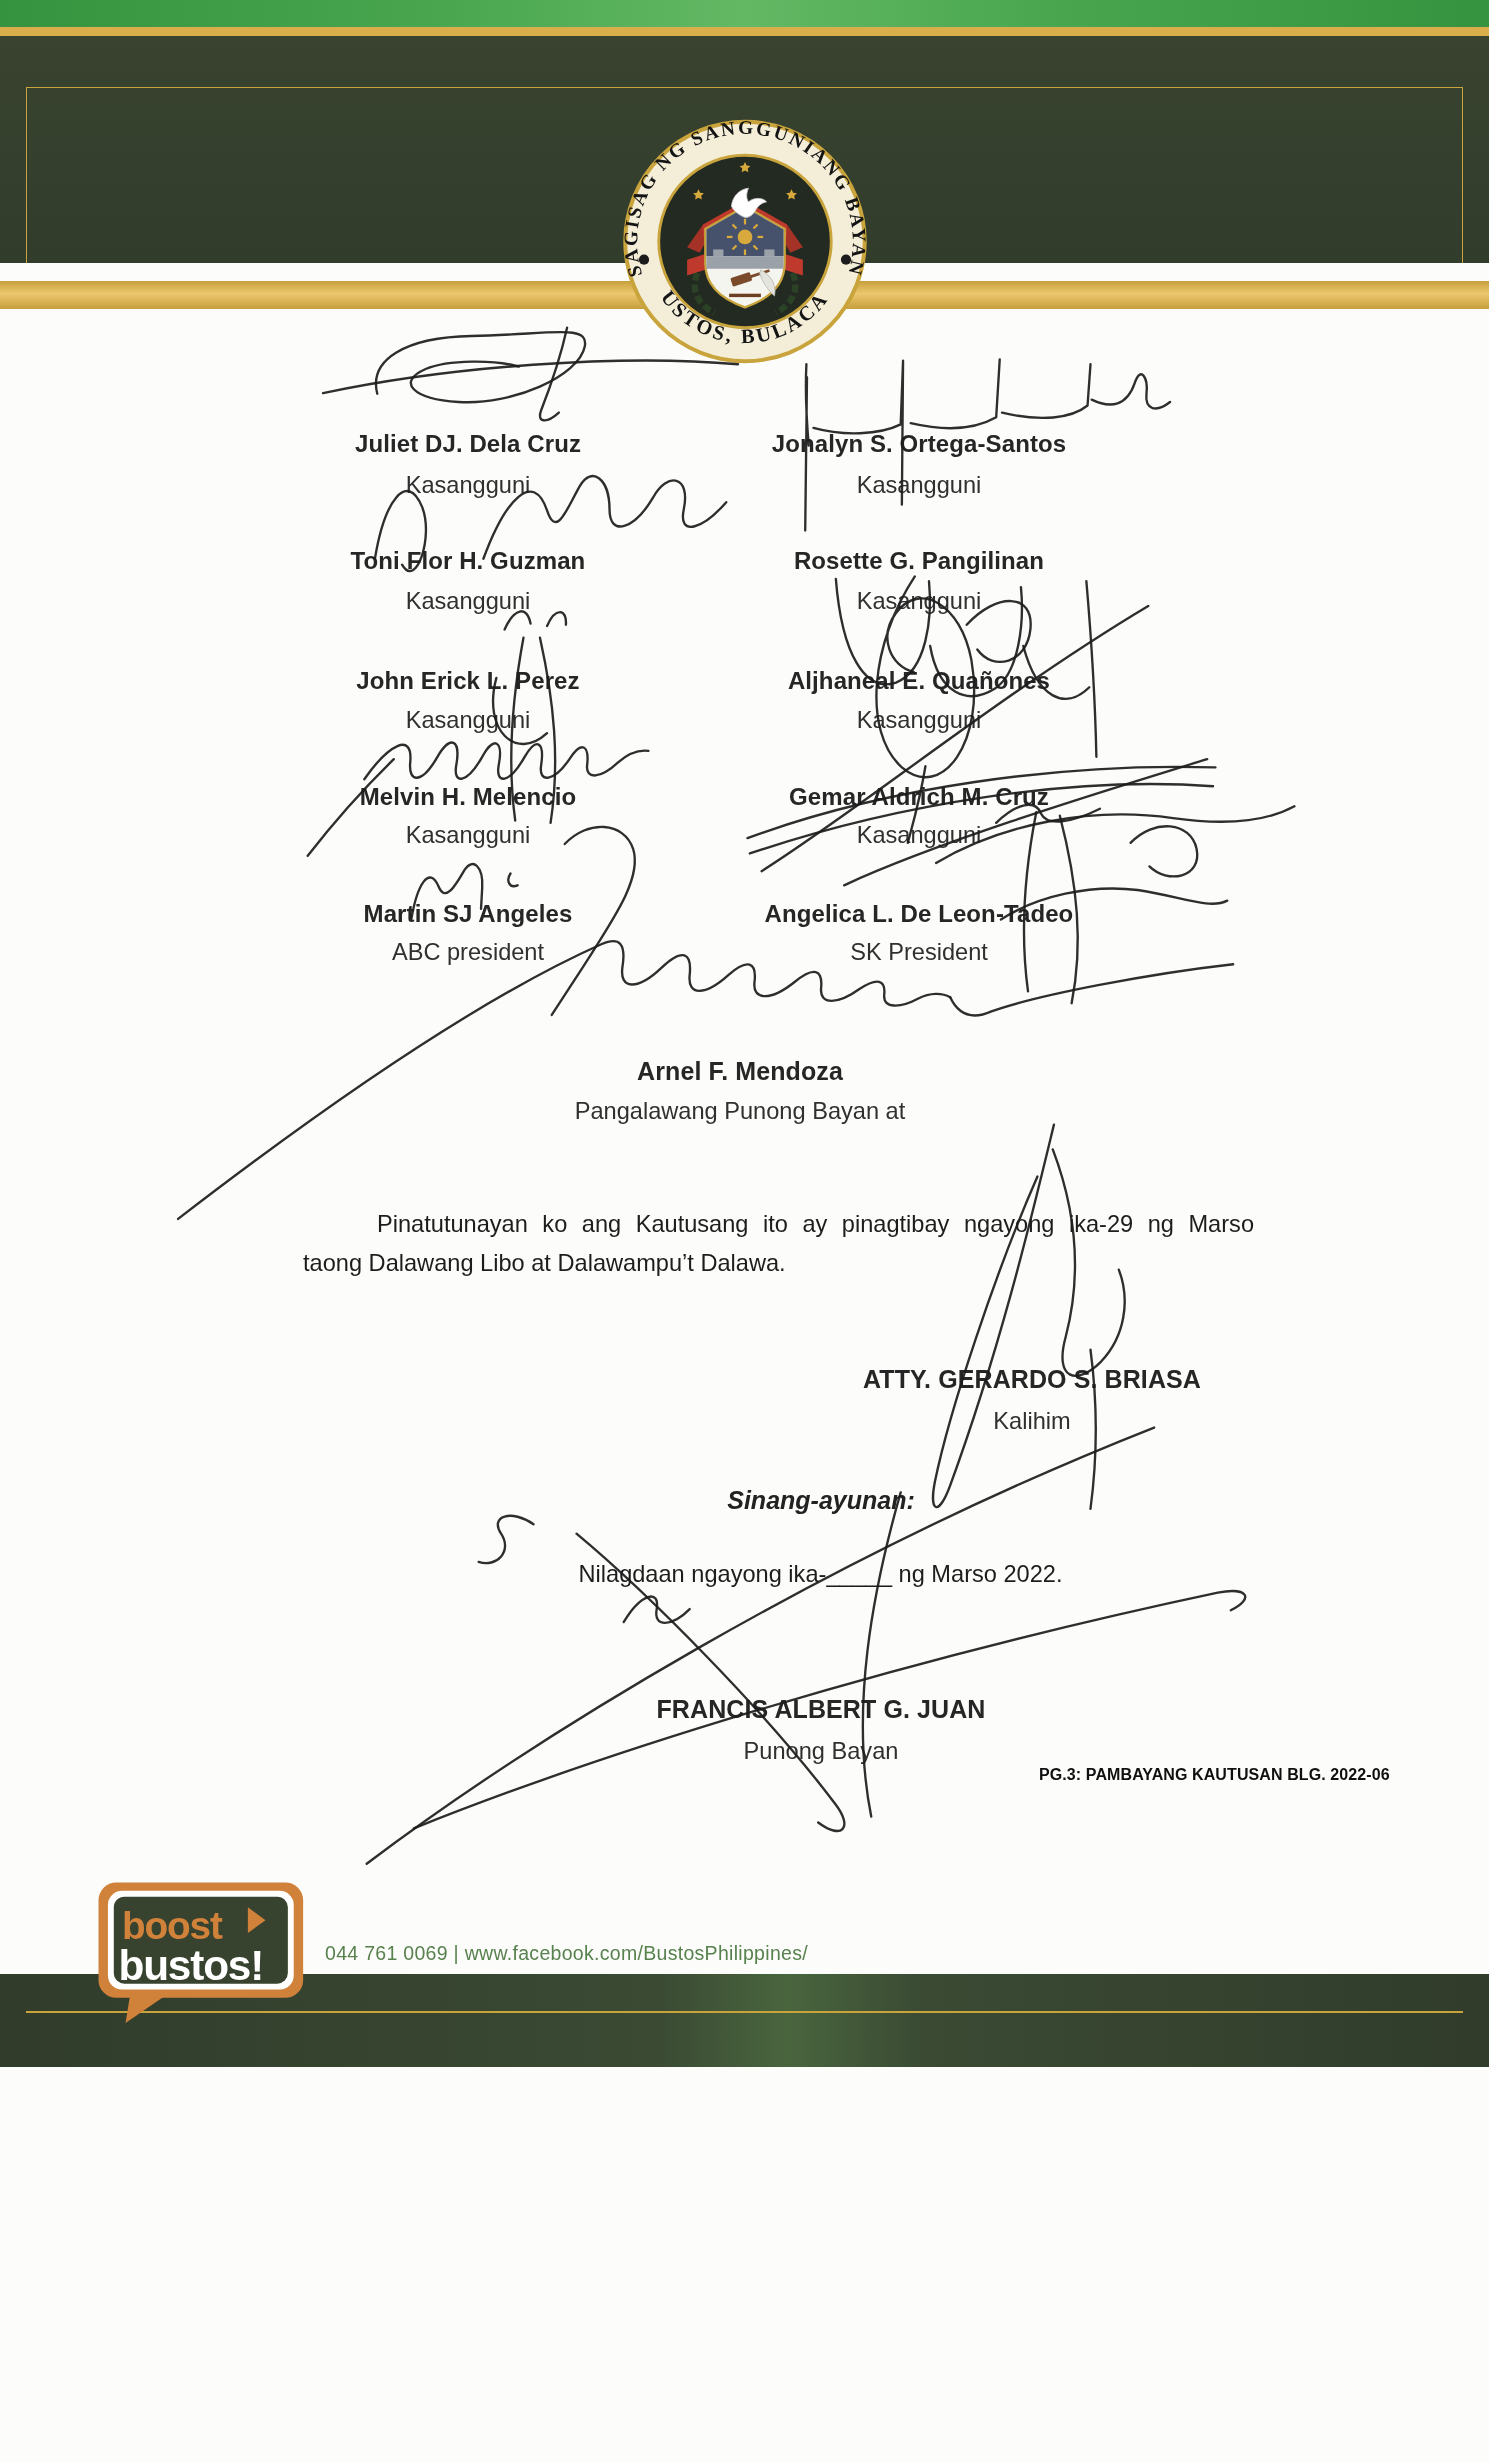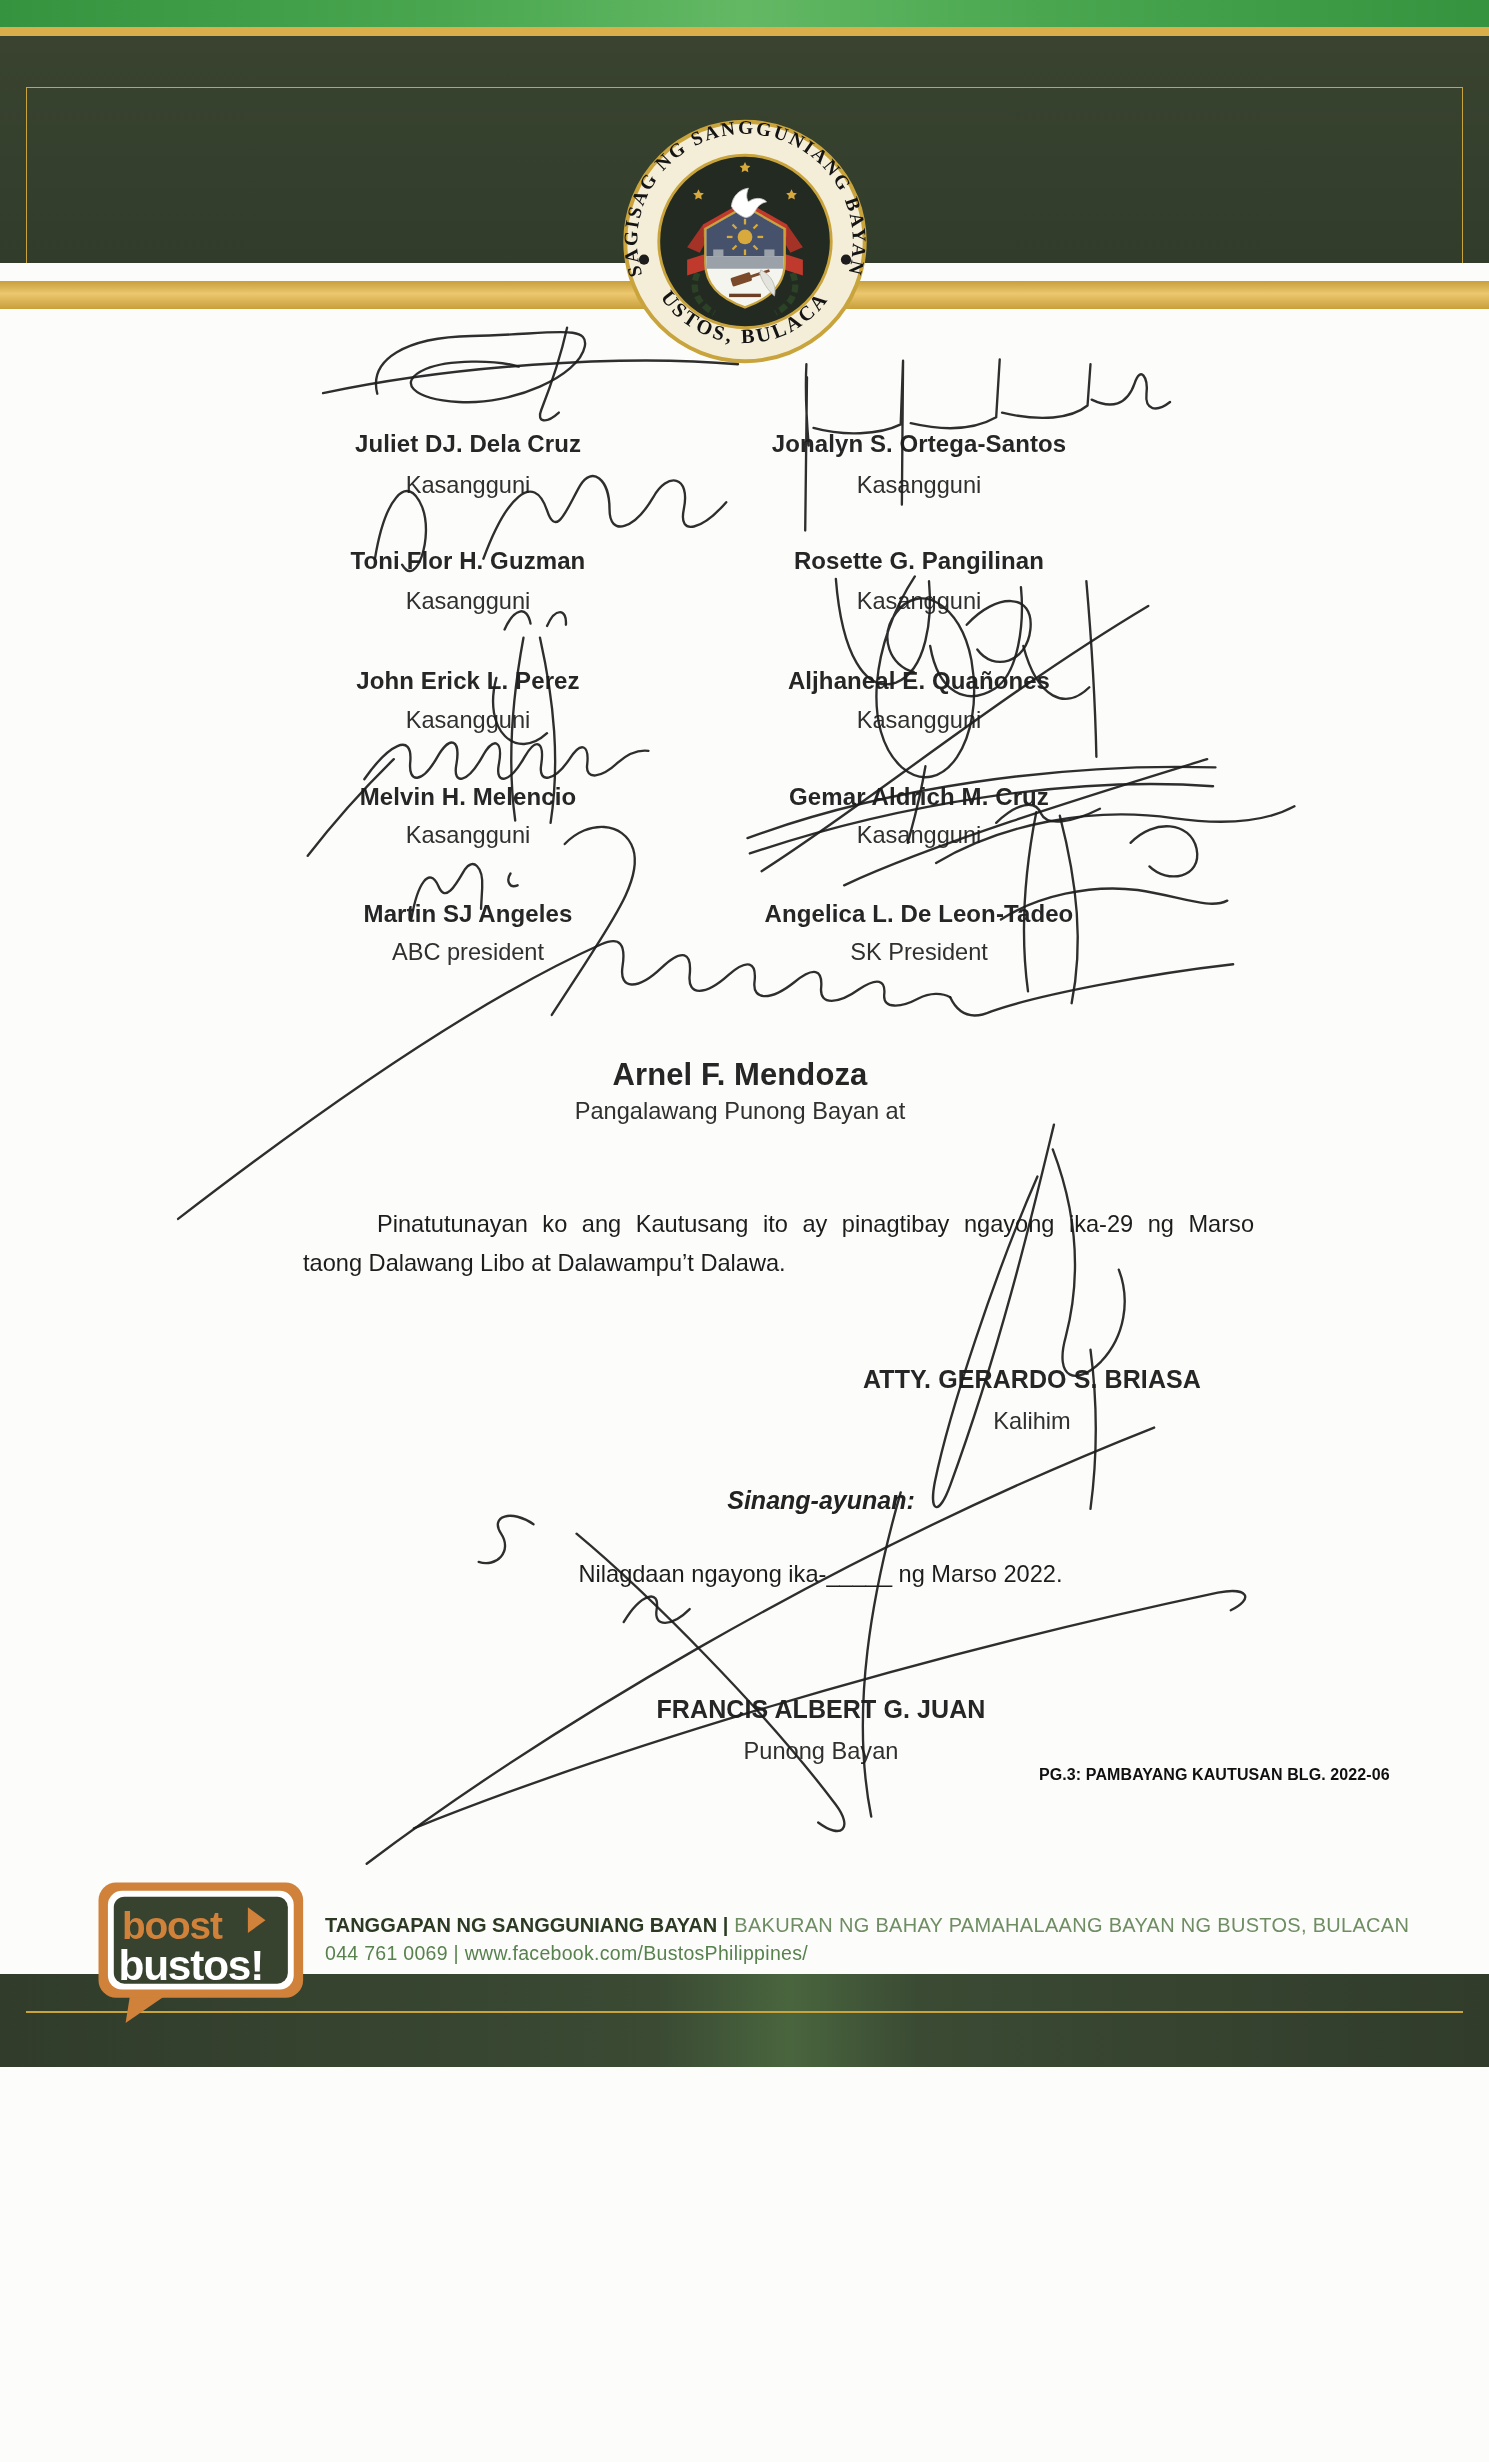--- a/index.html
+++ b/index.html
@@ -127,21 +127,21 @@
   <div class="t name cl" style="top:783px">Melvin H. Melencio</div>
   <div class="t role cl" style="top:822px">Kasangguni</div>
   <div class="t name cr" style="top:783px">Gemar Aldrich M. Cruz</div>
   <div class="t role cr" style="top:822px">Kasangguni</div>
 
   <div class="t name cl" style="top:900px">Martin SJ Angeles</div>
   <div class="t role cl" style="top:939px">ABC president</div>
   <div class="t name cr" style="top:900px">Angelica L. De Leon-Tadeo</div>
   <div class="t role cr" style="top:939px">SK President</div>
 
-  <div class="t name" style="left:563px;top:1057px;width:354px;font-size:31px">Arnel F. Mendoza</div>
+  <div class="t name" style="left:563px;top:1057px;width:354px;font-size:25px">Arnel F. Mendoza</div>
   <div class="t role" style="left:563px;top:1098px;width:354px">Pangalawang Punong Bayan at</div>
 
   <div class="para para1">Pinatutunayan ko ang Kautusang ito ay pinagtibay ngayong ika-29 ng Marso</div>
   <div class="para para2">taong Dalawang Libo at Dalawampu’t Dalawa.</div>
 
   <div class="t name" style="left:855px;top:1365px;width:354px;font-size:25px">ATTY. GERARDO S. BRIASA</div>
   <div class="t role" style="left:855px;top:1408px;width:354px">Kalihim</div>
 
   <div class="t sinang" style="left:644px;top:1486px;width:354px">Sinang-ayunan:</div>
   <div class="t" style="left:467px;top:1561px;width:707px;font-size:23.6px;color:#1d1d1d">Nilagdaan ngayong ika-_____ ng Marso 2022.</div>
@@ -156,21 +156,20 @@
   <svg class="abs footer-logo" viewBox="0 0 360 250">
     <polygon points="58,195 50,245 118,198" fill="#d0813a"></polygon>
     <rect x="4" y="6" width="348" height="196" rx="30" fill="#d0813a"></rect>
     <rect x="20" y="20" width="316" height="168" rx="24" fill="#ffffff"></rect>
     <rect x="30" y="30" width="296" height="148" rx="18" fill="#37422f"></rect>
     <text x="44" y="102" font-family="Liberation Sans, sans-serif" font-weight="700" font-size="66" letter-spacing="-2" fill="#d0813a">boost</text>
     <polygon points="258,48 288,70 258,92" fill="#d0813a"></polygon>
     <text x="38" y="172" font-family="Liberation Sans, sans-serif" font-weight="700" font-size="72" letter-spacing="-2" fill="#ffffff">bustos!</text>
   </svg>
 
-  <div class="abs ft1"><span class="b">TANGGAPAN NG SANGGUNIANG BAYAN |</span><span class="r"> BAKURAN NG BAHAY PAMAHALAANG BAYAN NG BUSTOS, BULACAN</span></div>
   <div class="abs ft2">044 761 0069 | www.facebook.com/BustosPhilippines/</div>
 
   <svg class="abs sigs" viewBox="0 0 2526 4177">
     <g>
       <path d="M548,667 C760,622 1050,600 1252,618"></path>
       <path d="M640,668 C625,610 688,572 800,570 C930,568 1000,548 992,588 C982,638 870,688 778,682 C700,677 672,648 722,626 C760,610 840,610 880,622"></path>
       <path d="M962,556 C950,610 934,655 918,696 C910,716 926,720 948,700"></path>
     </g>
     <g>
       <path d="M1372,756 C1368,710 1366,660 1368,618 M1369,640 L1366,900"></path>

